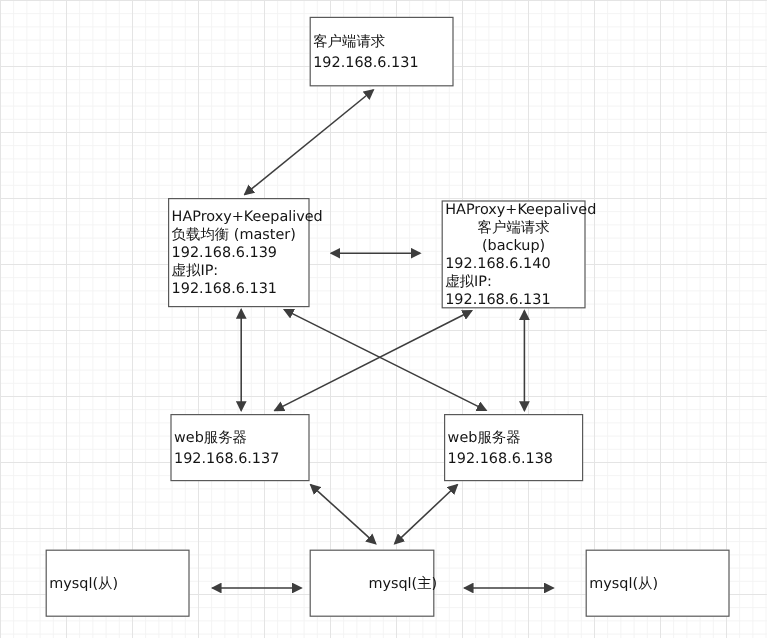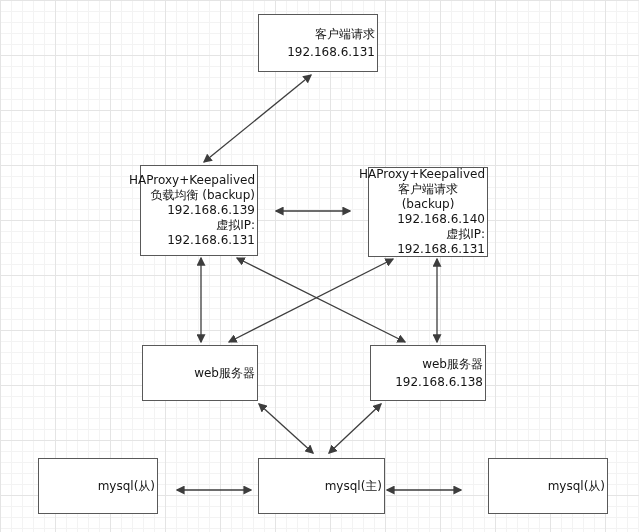--- a/index.html
+++ b/index.html
@@ -30,21 +30,21 @@
     stroke: #3d3d3d;
     stroke-width: 1.3;
     fill: none;
   }
   .node {
     position: absolute;
     background: #ffffff;
     border: 1px solid #595959;
     display: flex;
     flex-direction: column;
-    align-items: flex-end;
+    align-items: flex-start;
     justify-content: center;
     text-align: center;
     font-size: 12px;
     line-height: 15px;
     color: #141414;
     padding: 2px;
   }
   .node.two-line { line-height: 18px; }
 </style>
 </head>
@@ -70,48 +70,49 @@
     <line x1="387" y1="490" x2="461" y2="490" marker-start="url(#ah)" marker-end="url(#ah)"></line>
   </svg>
 
   <div class="node two-line" style="left:258px; top:14px; width:120px; height:58px;">
     <div>客户端请求</div>
     <div>192.168.6.131</div>
   </div>
 
   <div class="node" style="left:140px; top:165px; width:118px; height:91px;">
     <div>HAProxy+Keepalived</div>
-    <div>负载均衡 (backup)</div>
+    <div>负载均衡 (master)</div>
     <div>192.168.6.139</div>
     <div>虚拟IP:</div>
     <div>192.168.6.131</div>
   </div>
 
   <div class="node" style="left:368px; top:167px; width:120px; height:90px;">
     <div>HAProxy+Keepalived</div>
     <div>客户端请求 (backup)</div>
     <div>192.168.6.140</div>
     <div>虚拟IP:</div>
     <div>192.168.6.131</div>
   </div>
 
   <div class="node two-line" style="left:142px; top:345px; width:116px; height:56px;">
     <div>web服务器</div>
+    <div>192.168.6.137</div>
   </div>
 
   <div class="node two-line" style="left:370px; top:345px; width:116px; height:56px;">
     <div>web服务器</div>
     <div>192.168.6.138</div>
   </div>
 
   <div class="node two-line" style="left:38px; top:458px; width:120px; height:56px;">
     <div>mysql(从)</div>
   </div>
 
-  <div class="node two-line" style="left:258px; top:458px; width:127px; height:56px;padding-left:48px;">
+  <div class="node two-line" style="left:258px; top:458px; width:104px; height:56px;padding-left:48px;">
     <div>mysql(主)</div>
   </div>
 
   <div class="node two-line" style="left:488px; top:458px; width:120px; height:56px;">
     <div>mysql(从)</div>
   </div>
 
 </div>
 
 </body></html>

